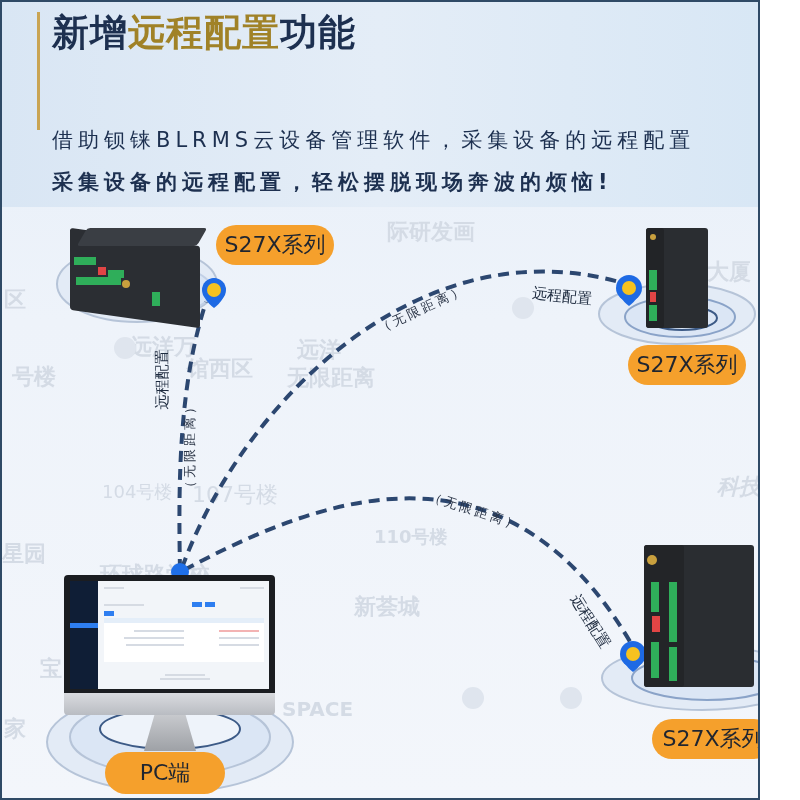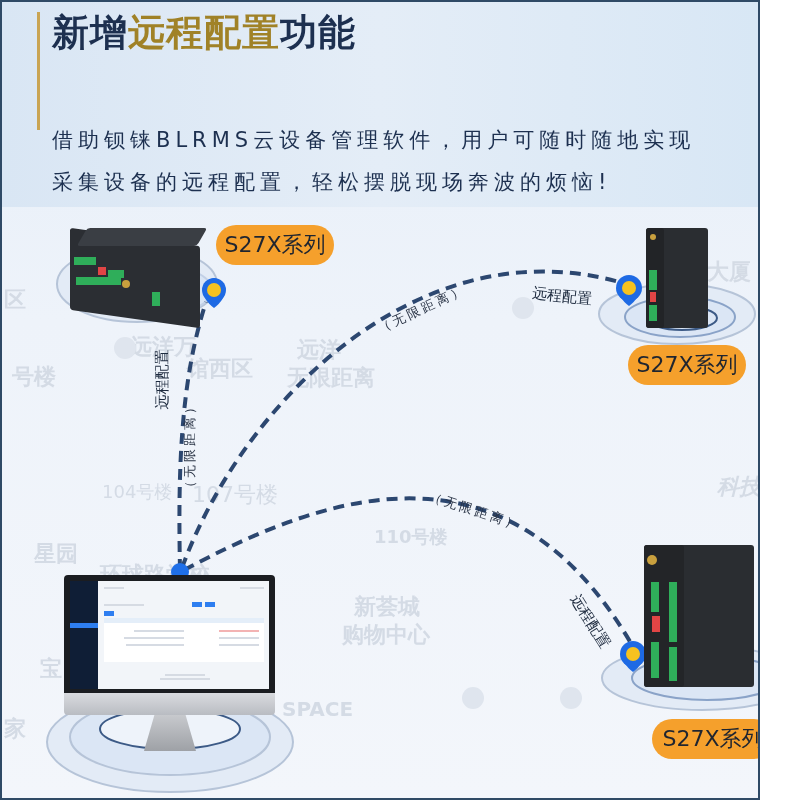--- a/index.html
+++ b/index.html
@@ -11,21 +11,21 @@
   }
   .header {
     position: absolute; left: 0; top: 0; width: 100%; height: 205px;
     background: linear-gradient(90deg, #d9e6f4 0%, #e4edf7 50%, #d8e7f5 100%);
   }
   .accent-bar { position: absolute; left: 35px; top: 10px; width: 3px; height: 118px; background: #c9a453; }
   .title1 { position: absolute; left: 50px; top: 6px; font-size: 37px; font-weight: bold; color: #1d3050; letter-spacing: 1px; white-space: nowrap; }
   .title1 .hl { color: #a08227; }
   .title2 { position: absolute; left: 50px; top: 66px; font-size: 37px; font-weight: bold; color: #1d3050; letter-spacing: 1px; white-space: nowrap; }
   .desc { position: absolute; left: 50px; font-size: 21px; color: #1d3050; letter-spacing: 5px; white-space: nowrap; }
-  .desc.l1 { top: 124px; } .desc.l2 { top: 166px; }
+  .desc.l1 { top: 124px; } .desc.l2 { top: 166px; font-weight: bold; }
 
   .map-label { position: absolute; color: #d4dbe5; font-size: 22px; font-weight: bold; white-space: nowrap; }
   .map-pin { position: absolute; width: 22px; height: 22px; border-radius: 50%; background: #dfe5ee; }
 
   svg.links { position: absolute; left: 0; top: 0; }
 
   .pill {
     position: absolute; background: #f5a02c; border-radius: 20px; color: #1f2530;
     font-size: 22px; text-align: center; line-height: 40px; height: 40px;
   }
@@ -50,38 +50,38 @@
 </head>
 <body>
 
 <div class="frame">
 
   <div class="header">
     <div class="accent-bar"></div>
     <div class="title1">
       <span>新增</span><span class="hl">远程配置</span><span>功能</span>
     </div>
-    <div class="desc l1">借助钡铼BLRMS云设备管理软件，用户可随时随地实现</div>
+    <div class="desc l1">借助钡铼BLRMS云设备管理软件，采集设备的远程配置</div>
     <div class="desc l2">采集设备的远程配置，轻松摆脱现场奔波的烦恼!</div>
   </div>
 
   <div class="map-label" style="left:2px;top:283px;">区</div>
   <div class="map-label" style="left:10px;top:360px;">号楼</div>
   <div class="map-label" style="left:128px;top:330px;">远洋万</div>
   <div class="map-label" style="left:185px;top:352px;">馆西区</div>
   <div class="map-label" style="left:295px;top:333px;">远洋</div>
   <div class="map-label" style="left:285px;top:361px;">无限距离</div>
+  <div class="map-label" style="left:385px;top:215px;">际研发画</div>
   <div class="map-label" style="left:705px;top:255px;">大厦</div>
   <div class="map-label" style="left:100px;top:478px;font-weight:normal;font-size:18px;">104号楼</div>
   <div class="map-label" style="left:190px;top:478px;font-weight:normal;font-size:22px;">107号楼</div>
   <div class="map-label" style="left:372px;top:523px;font-weight:bold;font-size:18px;">110号楼</div>
-  <div class="map-label" style="left:0px;top:537px;margin-left:32px;">星园</div>
+  <div class="map-label" style="left:0px;top:537px;">星园</div>
   <div class="map-label" style="left:98px;top:558px;">环球路学校</div>
   <div class="map-label" style="left:352px;top:590px;">新荟城</div>
-  <div class="map-label" style="left:340px;top:618px;">购物中心</div>
   <div class="map-label" style="left:38px;top:652px;">宝</div>
   <div class="map-label" style="left:2px;top:712px;">家</div>
   <div class="map-label" style="left:280px;top:695px;font-size:20px;">SPACE</div>
   <div class="map-label" style="left:715px;top:470px;font-style:italic;">科技</div>
   <div class="map-label" style="left:690px;top:590px;">中心</div>
   <div class="map-pin" style="left:112px;top:335px;"></div>
   <div class="map-pin" style="left:460px;top:685px;"></div>
   <div class="map-pin" style="left:558px;top:685px;"></div>
   <div class="map-pin" style="left:510px;top:295px;"></div>
   <div class="map-pin" style="left:780px;top:365px;"></div>
@@ -188,14 +188,15 @@
           <div class="bar" style="left:115px;top:19px;width:40px;"></div>
           <div class="bar" style="left:115px;top:26px;width:40px;"></div>
         </div>
         <div class="bar" style="left:95px;top:93px;width:40px;"></div>
         <div class="bar" style="left:90px;top:97px;width:50px;"></div>
       </div>
     </div>
     <div class="chin"></div>
     <div class="stand"></div>
   </div>
+  <div class="pill" style="left:103px;top:750px;width:120px;height:42px;line-height:42px;border-radius:21px;">PC端</div>
 
 </div>
 
 </body></html>

